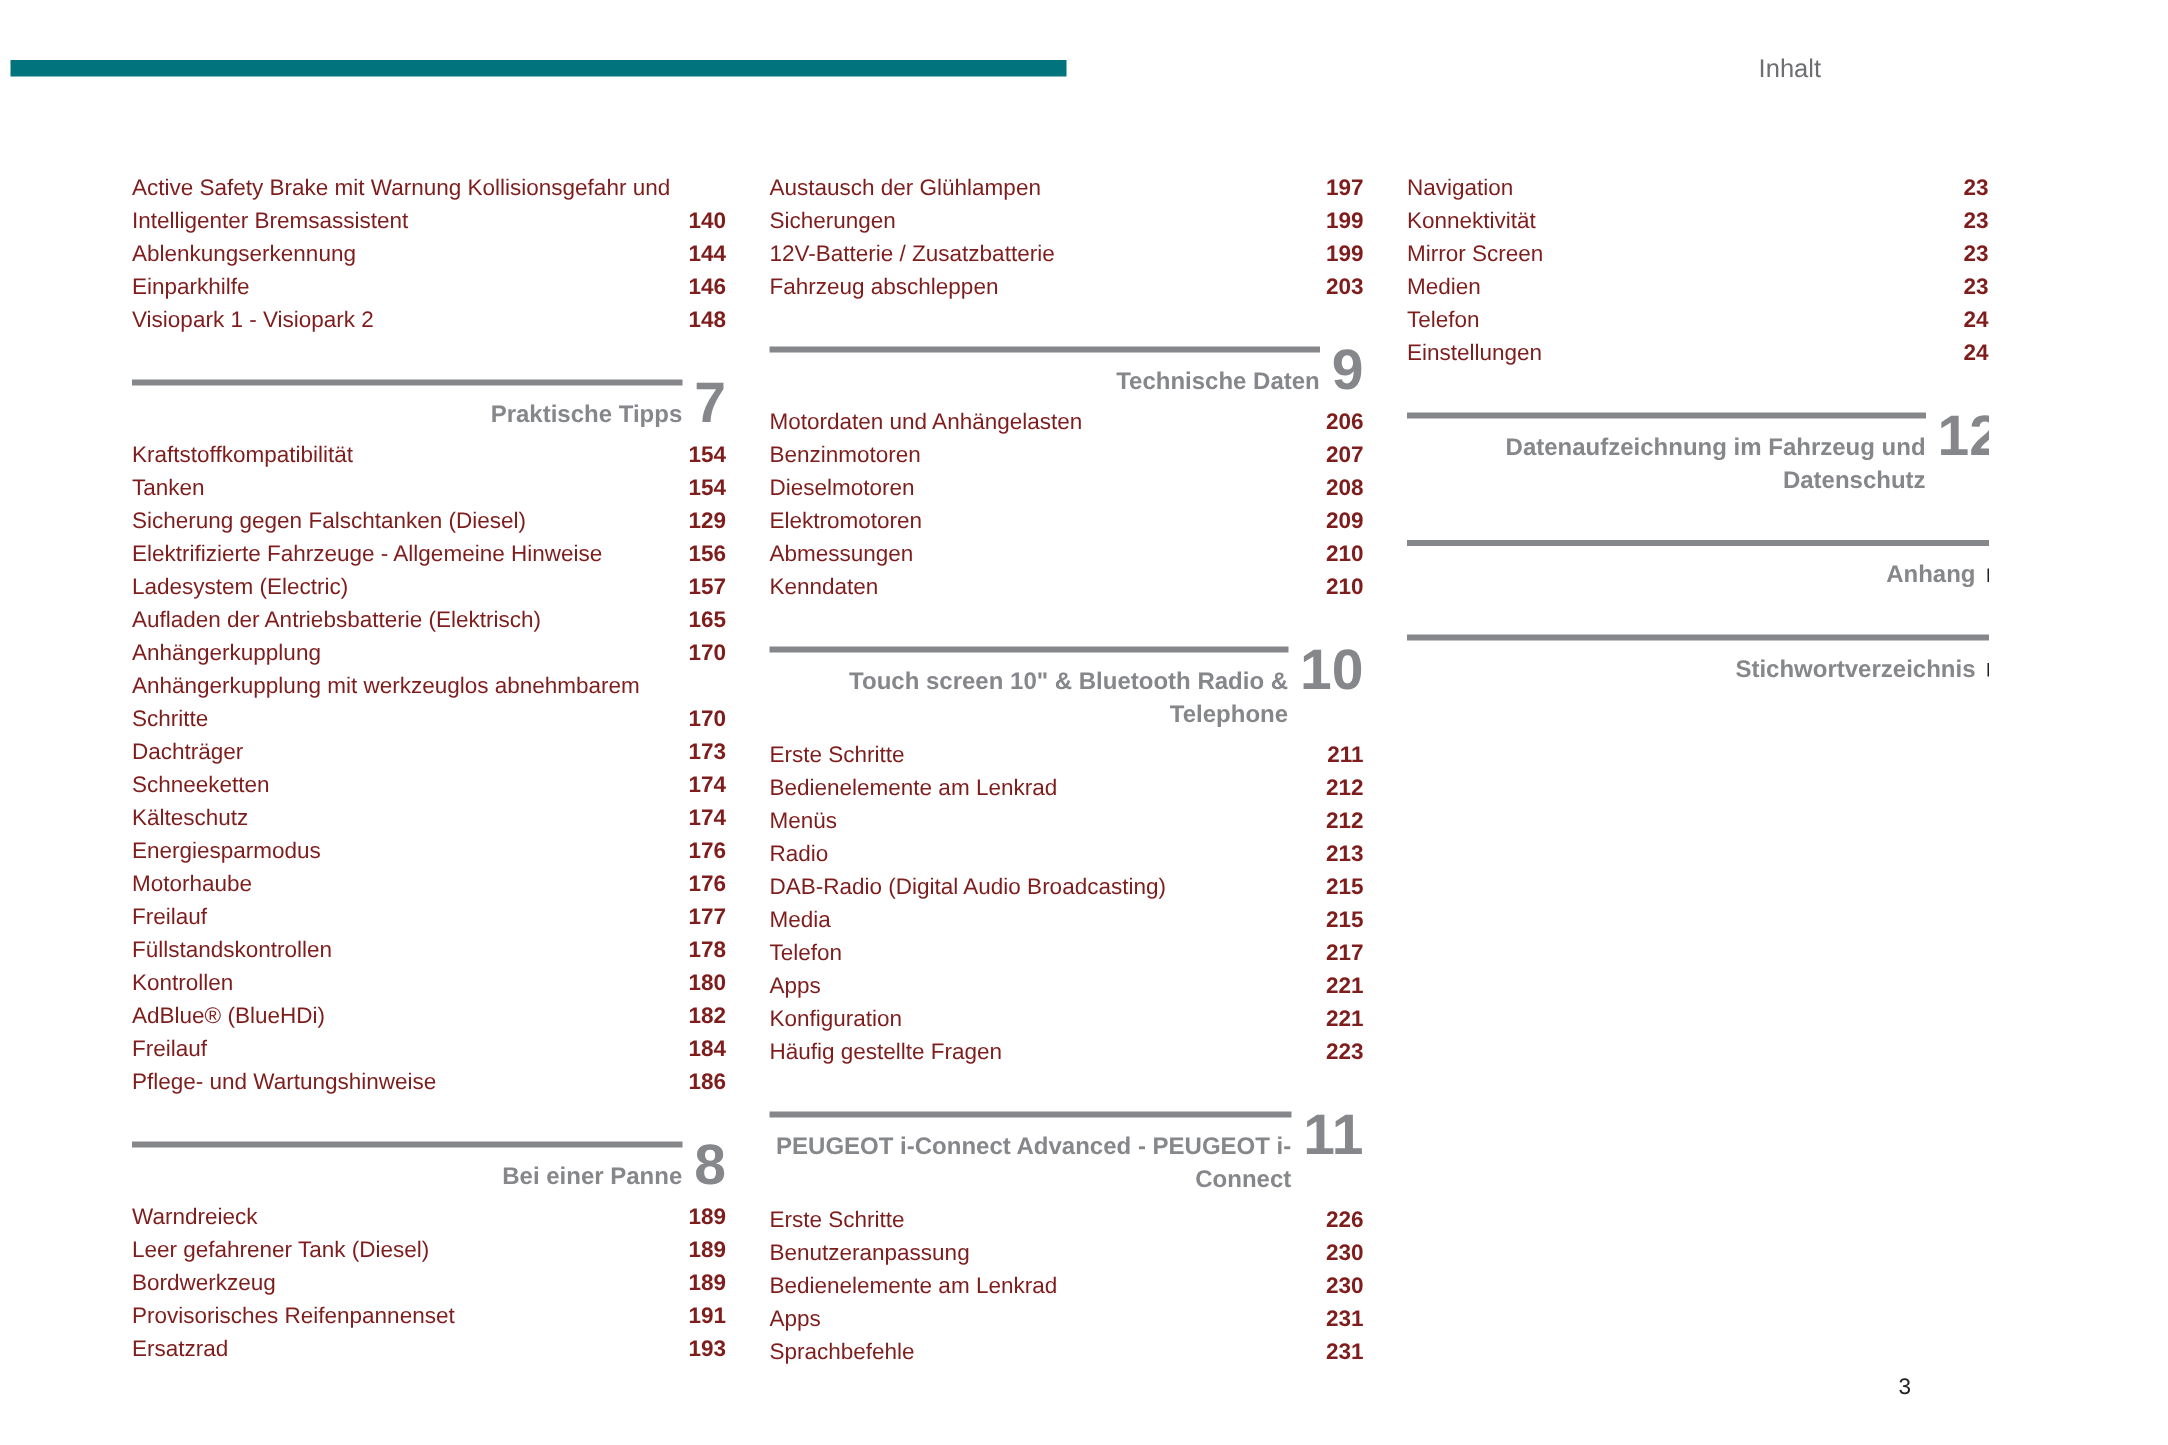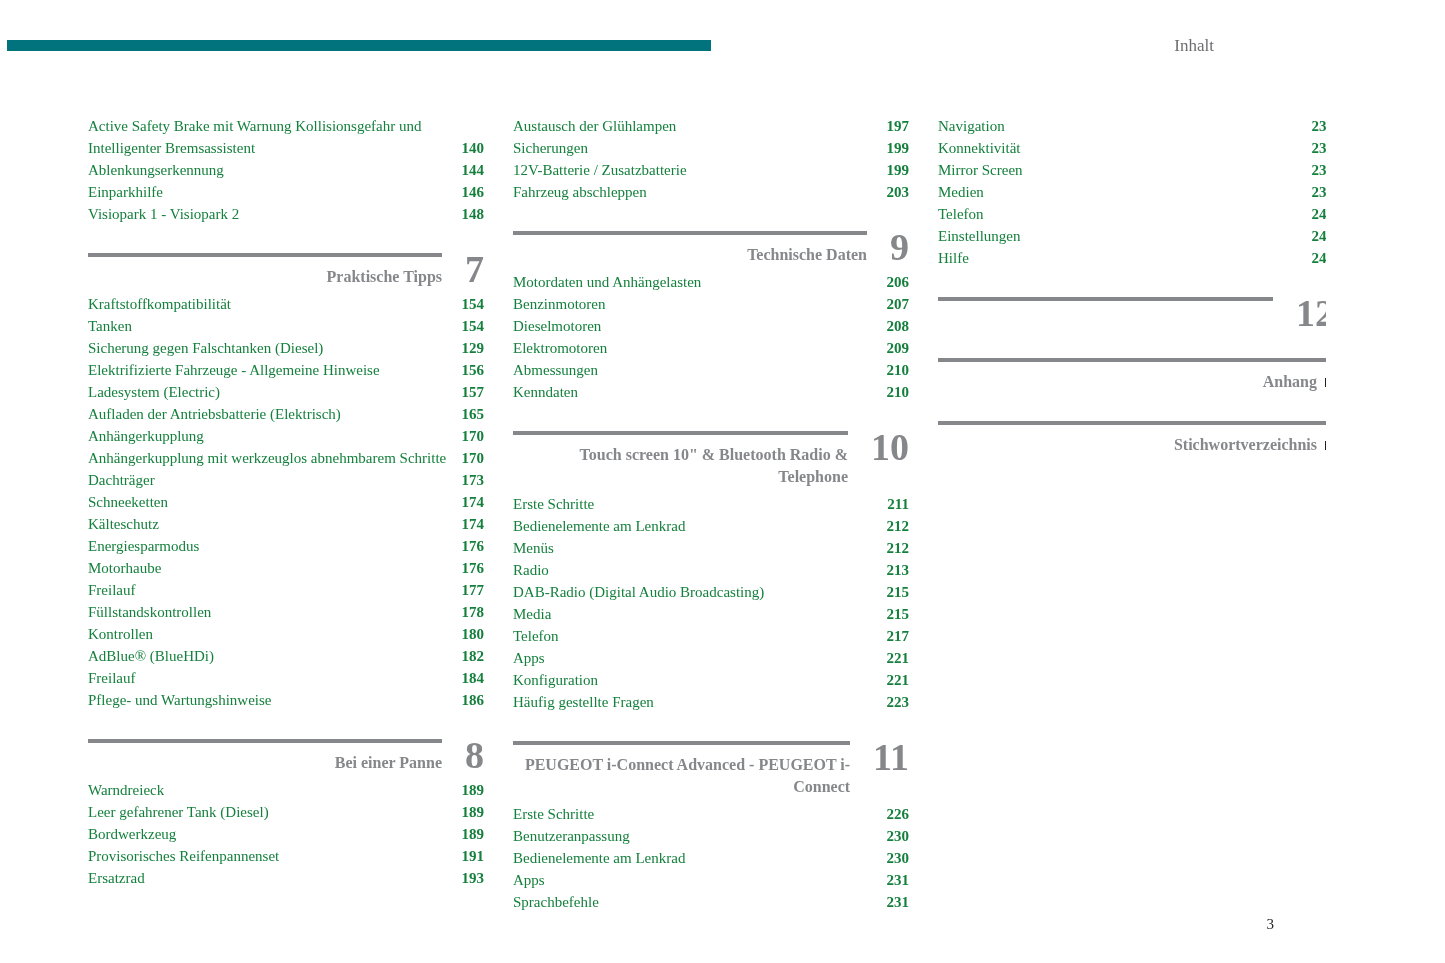--- a/index.html
+++ b/index.html
@@ -2,21 +2,21 @@
 <html style="--accent: #00737d; --gray: #85878a;"><head>
 <meta charset="utf-8">
 <style>
   * { margin:0; padding:0; box-sizing:border-box; }
   html, body { background:#ffffff; }
   .page {
     position:relative;
     width:1326px;
     height:963px;
     background:#fff;
-    font-family:Liberation Serif, serif;
+    font-family:Liberation Sans, sans-serif;
     overflow:hidden;
   }
   .top-bar {
     position:absolute;
     left:7px;
     top:40px;
     width:704px;
     height:11px;
     background:var(--accent, #00737d);
   }
@@ -29,21 +29,21 @@
   }
   .columns {
     position:absolute;
     left:88px;
     top:110px;
     display:flex;
     gap:29px;
   }
   .col { width:396px; }
   .block + .block { margin-top:28px; }
-  .section-head { display:flex; align-items:flex-start;gap:15px; }
+  .section-head { display:flex; align-items:flex-start; }
   .section-left { flex:1; min-width:0; }
   .rule {
     height:4px;
     background:var(--gray, #87898c);
     margin-bottom:9px;
   }
   .section-title {
     text-align:right;
     font-weight:bold;
     color:var(--gray, #808285);
@@ -66,21 +66,21 @@
     background:#231f20;
     margin-left:8px;
   }
   .entries { margin-top:5px; }
   .entry {
     display:flex;
     justify-content:space-between;
     align-items:flex-end;
     font-size:15px;
     line-height:22px;
-    color:#15803d;
+    color:#7f1d1d;
   }
   .entry-label { padding-right:10px; }
   .entry-page { font-weight:bold; white-space:nowrap; }
   .page-number {
     position:absolute;
     right:52px;
     top:916px;
     font-size:15px;
     color:#231f20;
   }
@@ -391,30 +391,27 @@
               <div class="entry-page">238</div>
             </div>
             <div class="entry">
               <div class="entry-label">Telefon</div>
               <div class="entry-page">240</div>
             </div>
             <div class="entry">
               <div class="entry-label">Einstellungen</div>
               <div class="entry-page">241</div>
             </div>
-            <div class="entry">
-              <div class="entry-label">Hilfe</div>
-              <div class="entry-page">242</div>
-            </div>
-          </div>
-        </div>
-        <div class="block">
-          <div class="section-head">
-            <div class="section-left">
-              <div class="rule"></div>
+          </div>
+        </div>
+        <div class="block">
+          <div class="section-head">
+            <div class="section-left">
+              <div class="rule"></div>
+              <div class="section-title">Datenaufzeichnung im Fahrzeug und Datenschutz</div>
             </div>
             <div class="section-number">12</div>
           </div>
         </div>
         <div class="block">
           <div class="section-head">
             <div class="section-left">
               <div class="rule"></div>
               <div class="section-title">Anhang<span class="square"></span></div>
             </div>

